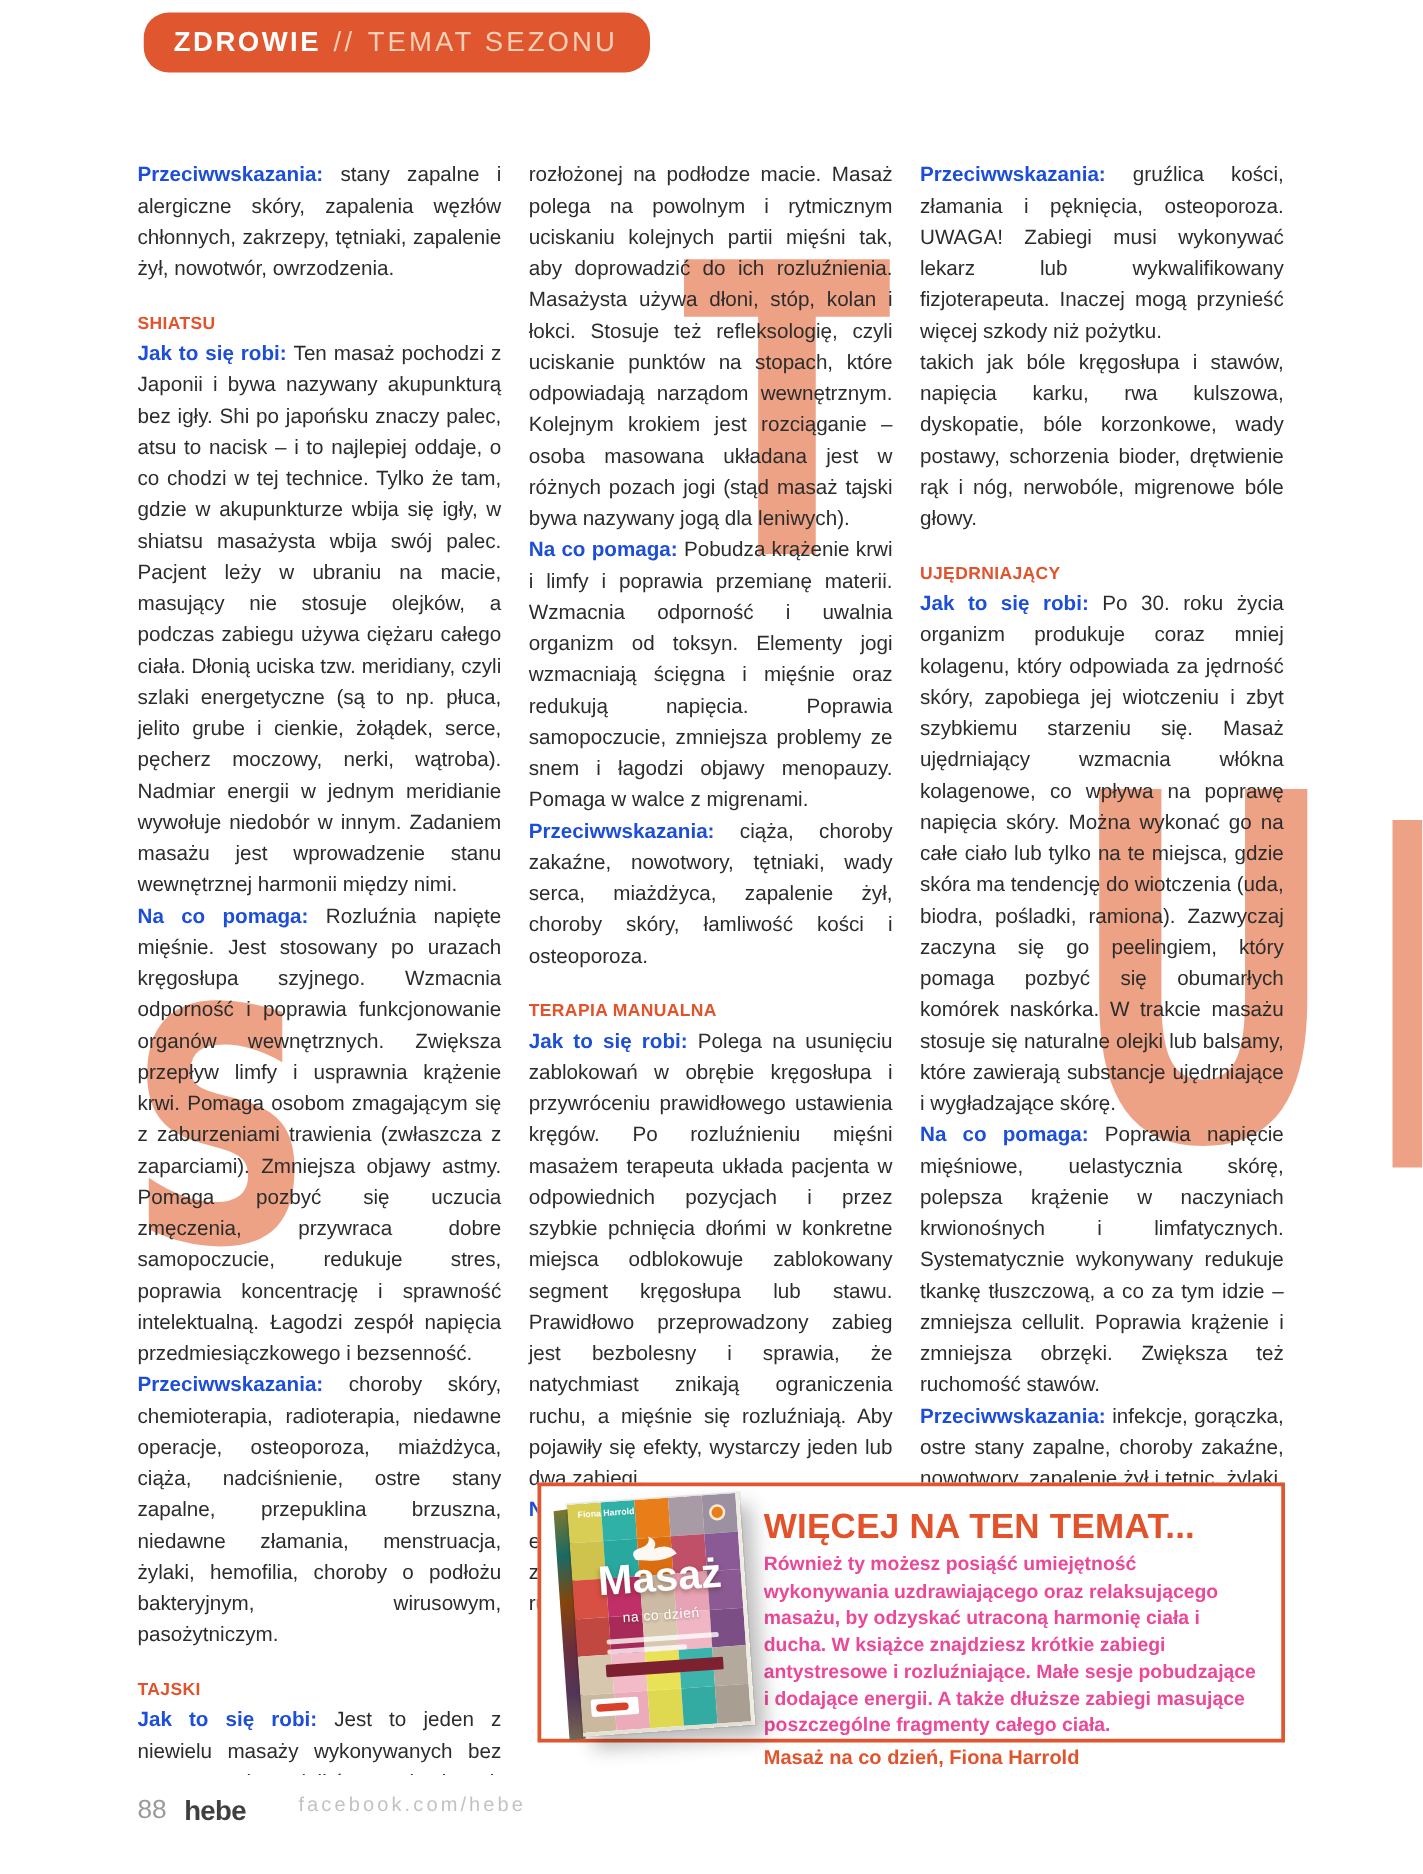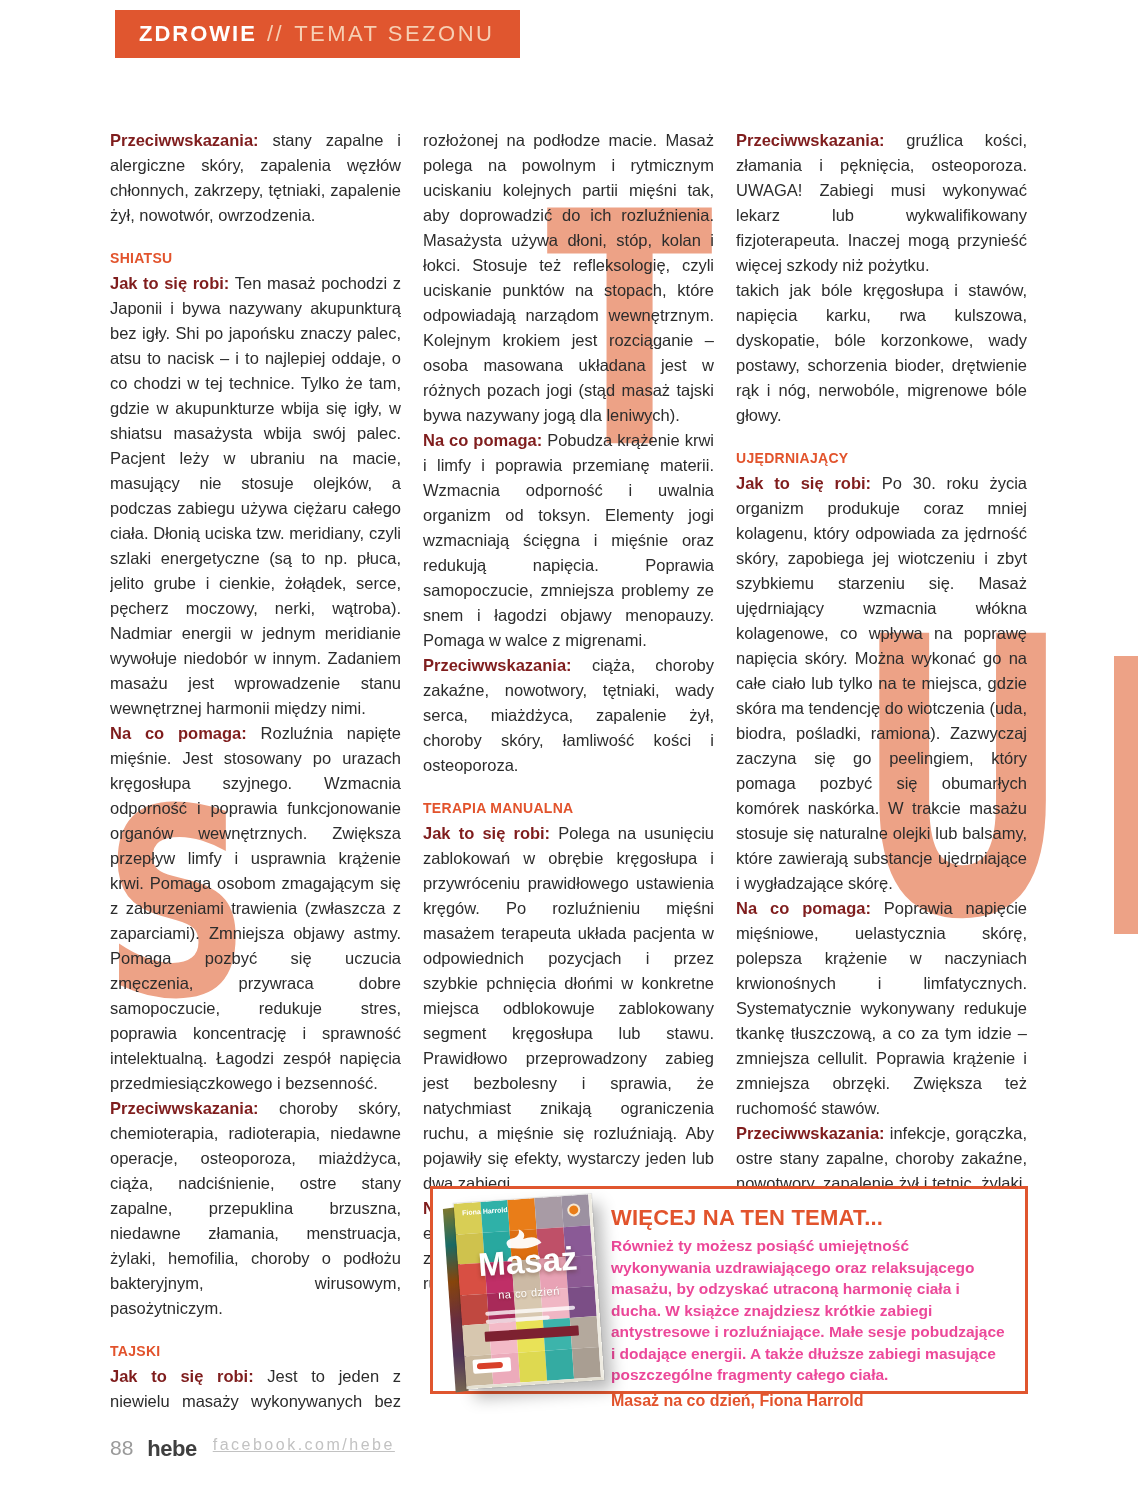--- a/index.html
+++ b/index.html
@@ -3,50 +3,50 @@
 <meta charset="utf-8">
 <style>
   * { margin:0; padding:0; box-sizing:border-box; }
   html,body { background:#ffffff; }
   body { width:1138px; height:1499px; position:relative; overflow:hidden;
          font-family:"Liberation Sans","DejaVu Sans",sans-serif; }
 
   
   .kicker { position:absolute; left:115px; top:10px; height:48px;
             background:#e0562f; display:flex; align-items:center;
-            padding:0 26px 0 24px; z-index:3; }
+            padding:0 26px 0 24px; z-index:3;border-radius:20px; }
   .kicker-strong { color:#ffffff; font-weight:bold; font-size:22px; letter-spacing:2px; }
   .kicker-light  { color:#f6cfb4; font-size:22px; letter-spacing:2.5px; margin-left:10px; font-weight:normal; }
 
   
   .wm { position:absolute; color:#eda286; font-weight:bold; z-index:0;
         font-family:"DejaVu Sans",sans-serif; line-height:1; transform-origin:top left; }
   .wm-s { left:103px; top:775px; font-size:205px; transform:scaleY(1.27); }
   .wm-t { left:546px; top:170px; font-size:245px; transform:scaleY(1.32); }
   .wm-u { left:855px; top:588px; font-size:265px; transform:scaleY(1.45); }
   .wm-sliver { position:absolute; left:1114px; top:656px; width:24px; height:278px;
                background:#eda286; z-index:0; }
 
   
   .columns { position:absolute; left:110px; top:128px; width:918px; height:1292px;
              display:flex; gap:22px; z-index:1; overflow:hidden; }
   .col { width:291px; }
   .para { font-size:16.5px; line-height:25px; text-align:justify; color:#2c2c2c; }
-  .para strong { color:#7f1d1d; }
+  .para strong { color:#1d4ed8; }
   .sec { color:#e2532c; font-size:14px; font-weight:bold; letter-spacing:.3px;
          margin:22px 0 5px 0; }
   .endmark { font-weight:bold; color:#111; margin-left:3px; letter-spacing:-1px; }
   .endmark::after { content:""; display:inline-block; width:5px; height:5px;
                     border-radius:50%; background:#111; vertical-align:super; margin-left:1px; }
 
   
   .promo { position:absolute; left:430px; top:1186px; width:598px; height:208px;
            border:3px solid #e0562f; background:#ffffff; z-index:2; }
   .promo-text { margin-left:178px; padding:16px 18px 0 0; }
-  .promo-heading { color:#e2532c; font-size:22px; font-weight:bold; letter-spacing:.2px; }
+  .promo-heading { color:#e2532c; font-size:28px; font-weight:bold; letter-spacing:.2px; }
   .promo-body { font-size:15.5px; line-height:21.5px; font-weight:bold; color:#ec4899; margin-top:4px; }
   .promo-credit { color:#e2532c; font-size:16px; font-weight:bold; margin-top:6px; }
 
   
   .book { position:absolute; left:16px; top:10px; width:152px; height:190px;
           transform:rotate(-4deg); }
   .spine { position:absolute; left:0; top:4px; width:13px; height:184px;
            transform:skewY(-4deg);
            background:linear-gradient(to bottom,#a8a03e,#238f87,#b55d10,#8f3f52,#6e4877,#a08a6f);
            filter:brightness(.75); }
@@ -73,21 +73,21 @@
                   background:#7d2130; border-radius:1px; }
   .cover-publisher { position:absolute; bottom:12px; left:8px; width:38px; height:14px;
                      background:#fff; border-radius:2px; }
   .cover-publisher::after { content:""; position:absolute; left:4px; top:4px; width:26px; height:6px;
                             background:#d8402a; border-radius:3px; }
 
   
   .footer { position:absolute; left:110px; top:1436px; display:flex; align-items:flex-start; z-index:3; }
   .pageno { color:#9a9a9a; font-size:21px; }
   .brand  { color:#3f3f3f; font-size:22px; font-weight:bold; letter-spacing:-.5px; margin-left:14px; }
-  .social { color:#c2c2c2; font-size:16px; letter-spacing:2.5px; margin-left:16px;text-decoration:underline; }
+  .social { color:#c2c2c2; font-size:16px; letter-spacing:2.5px; margin-left:42px; }
 </style>
 </head>
 <body>
 
 <div class="page">
 
   <div class="kicker">
     <span class="kicker-strong">ZDROWIE</span>
     <span class="kicker-light">//</span>
     <span class="kicker-light">TEMAT SEZONU</span>

